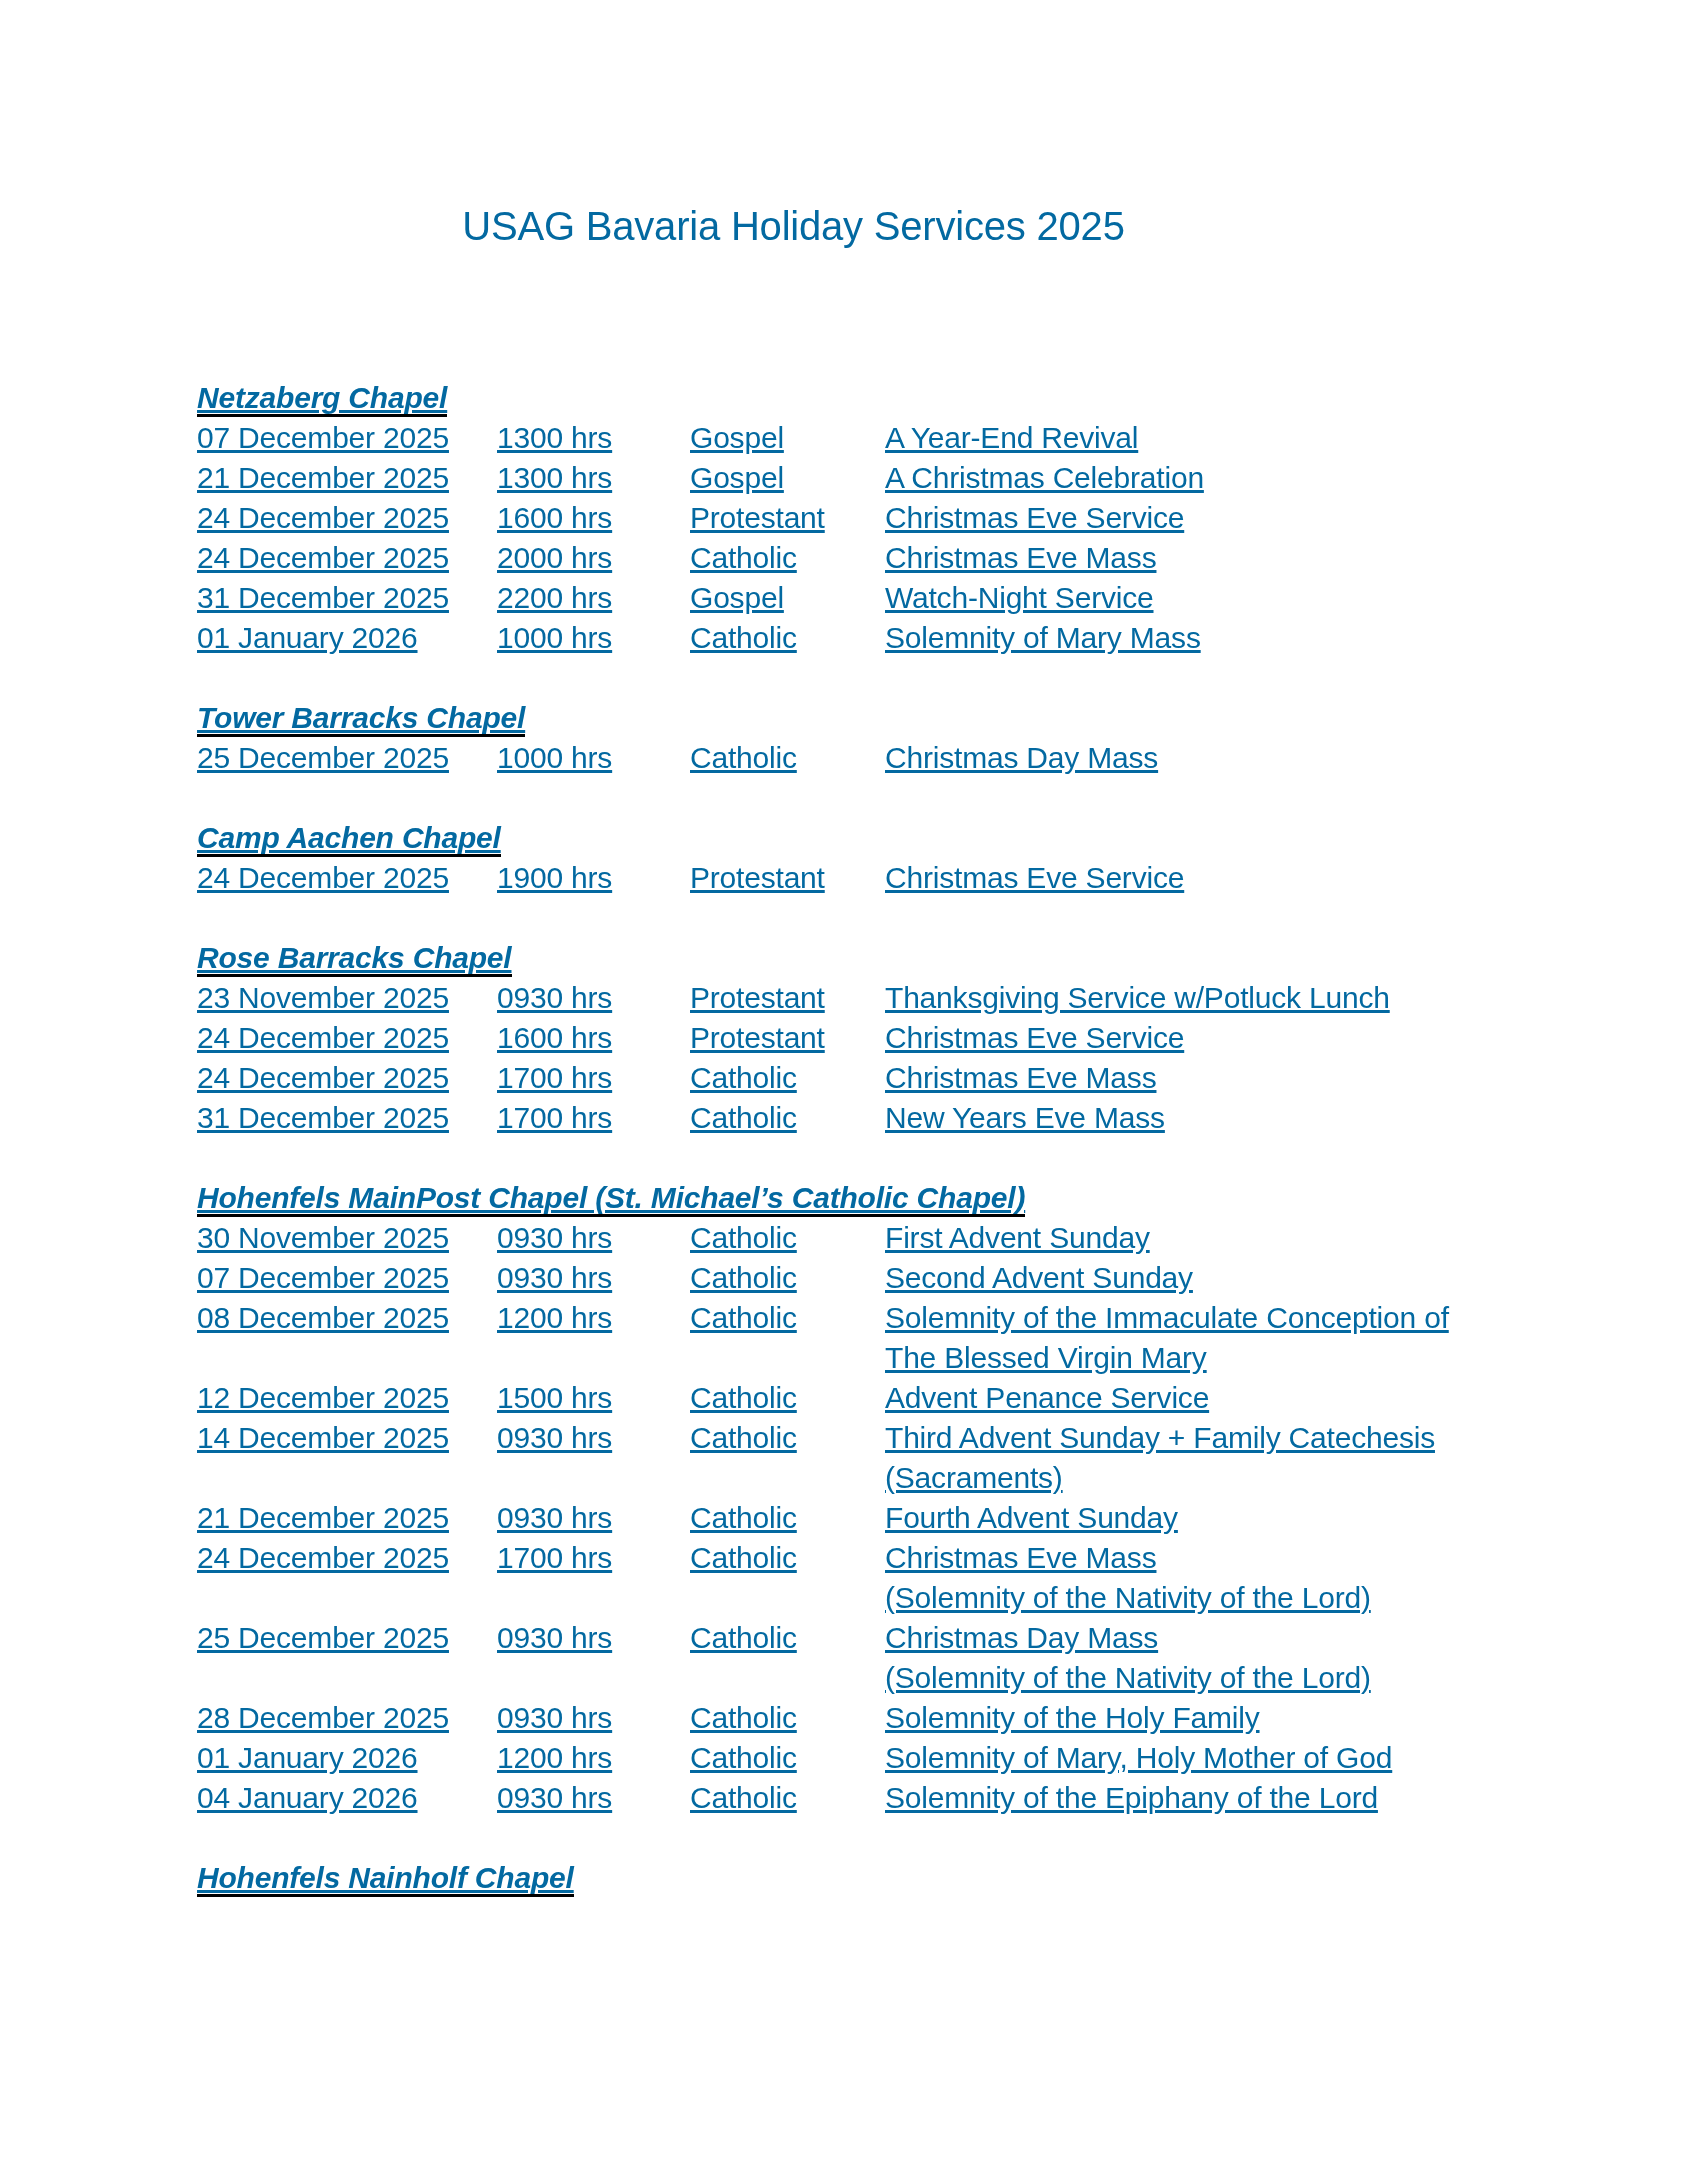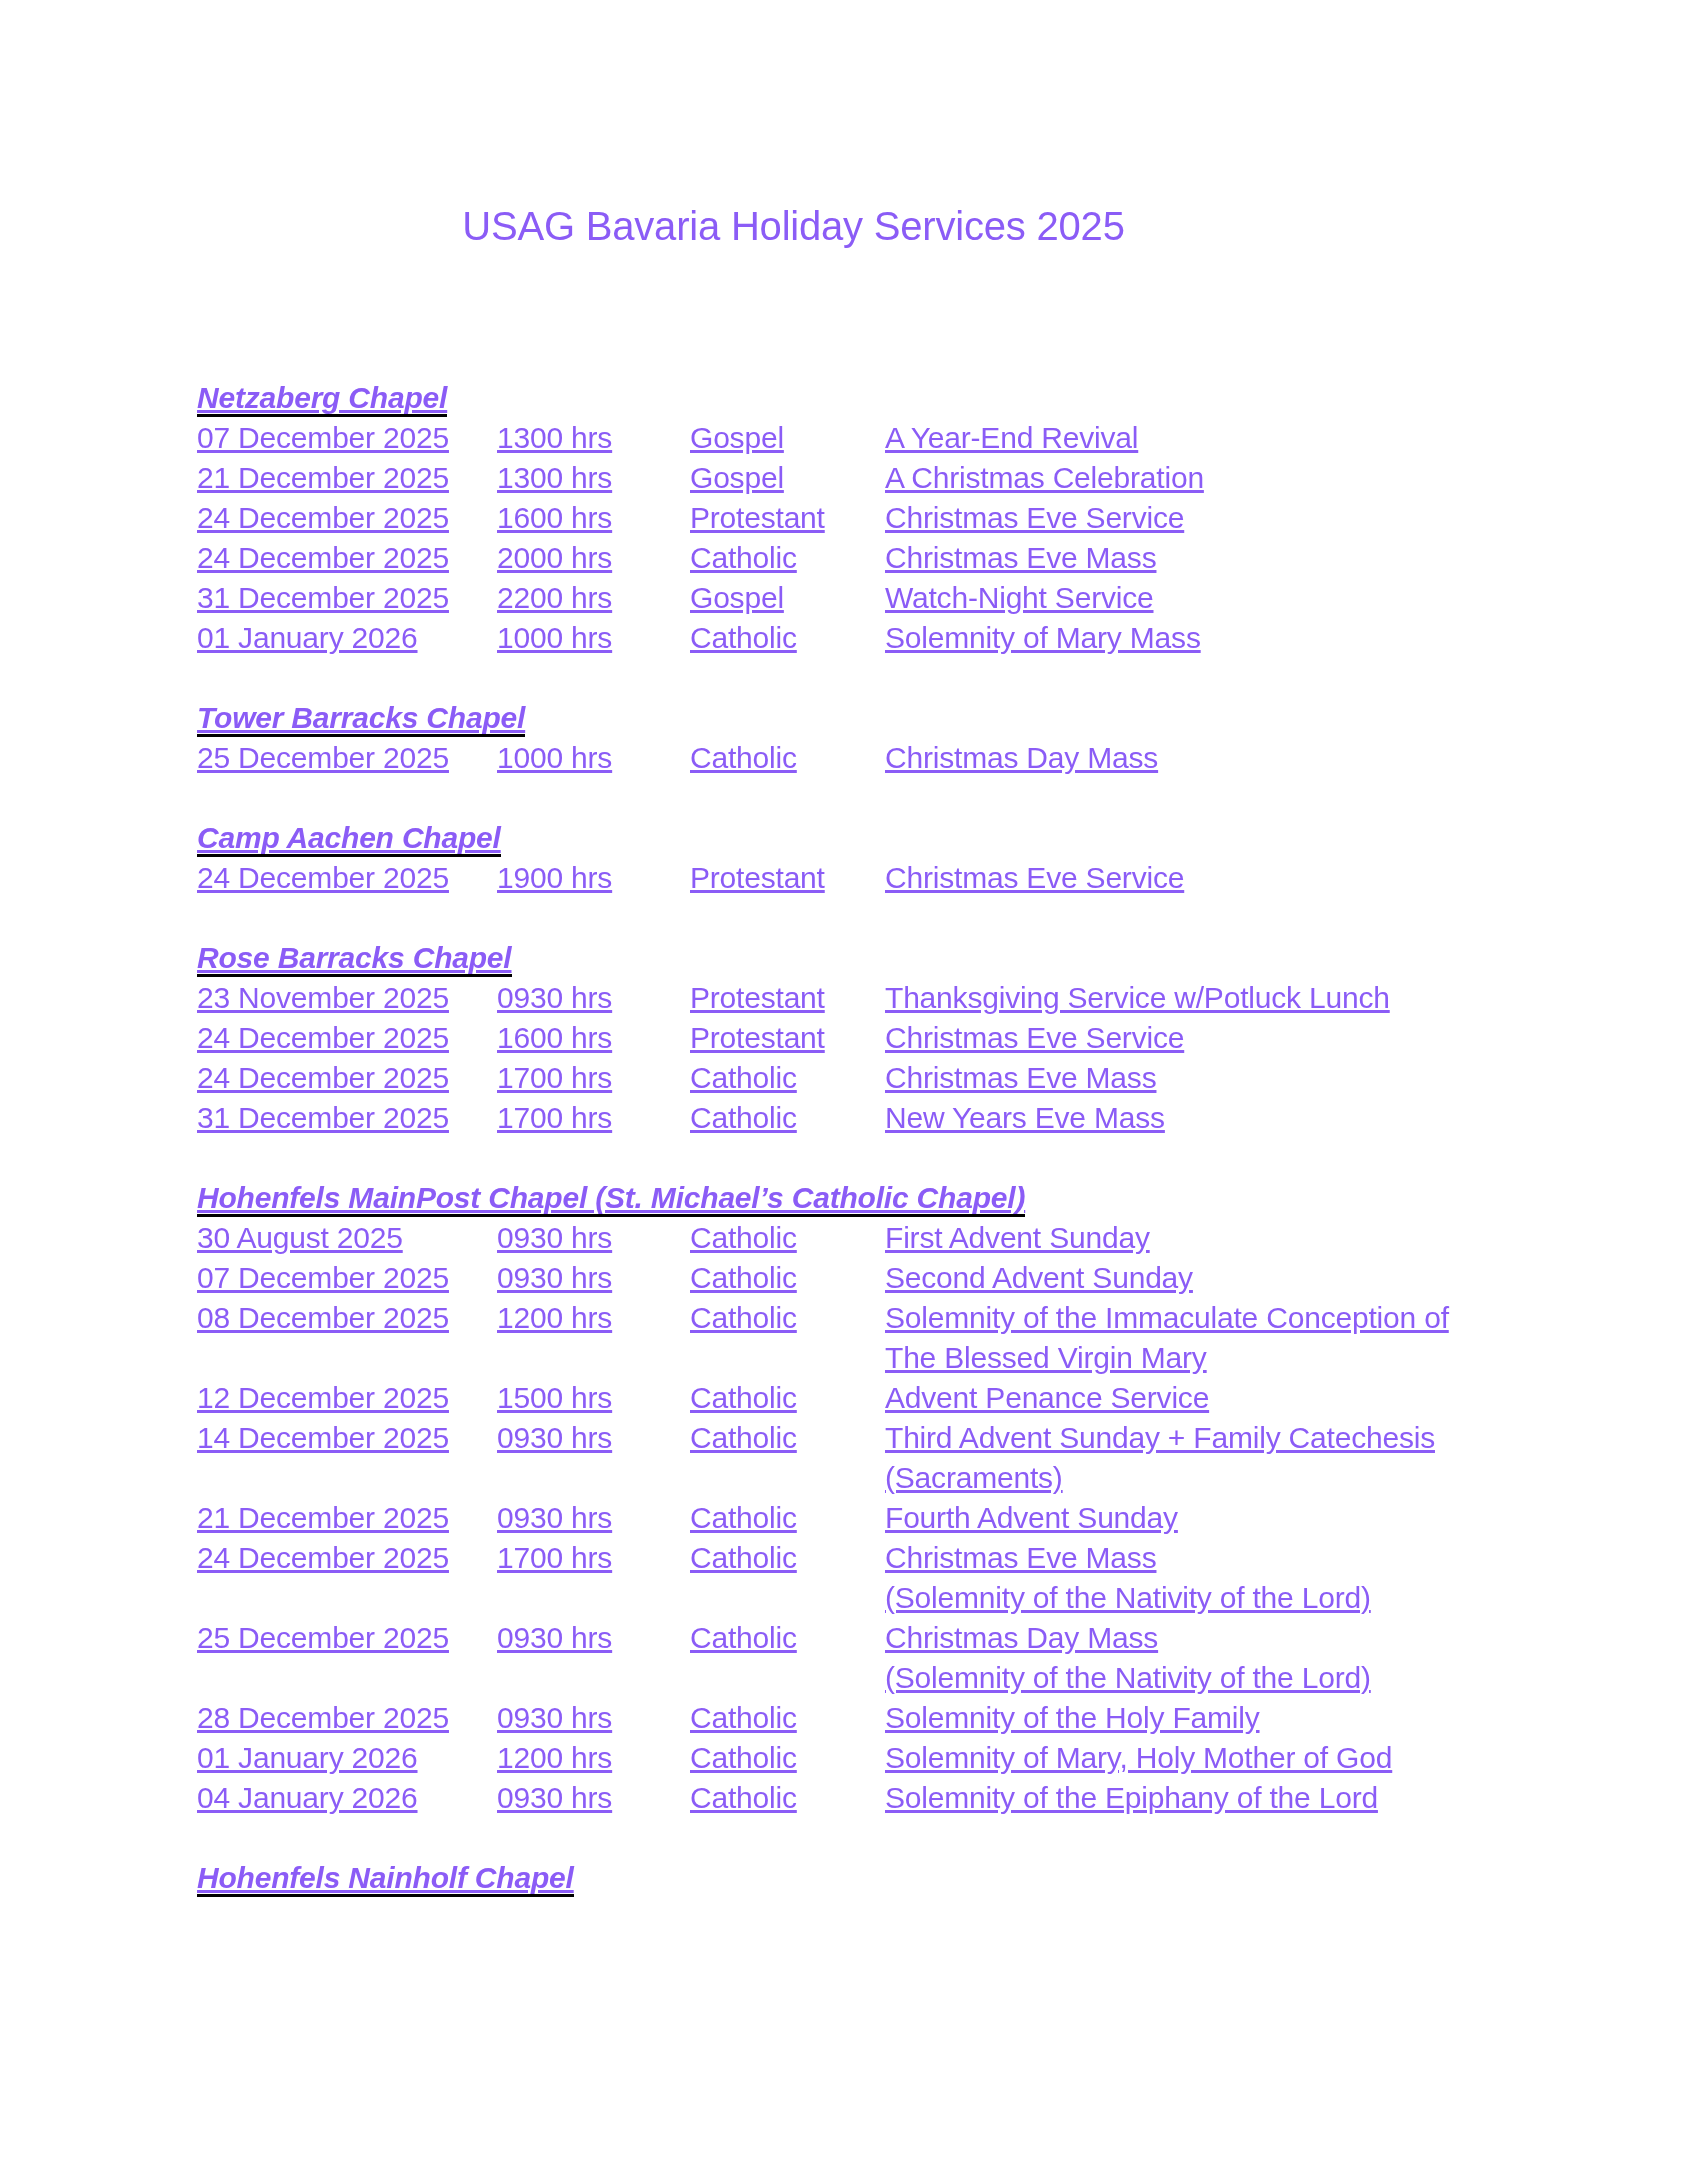--- a/index.html
+++ b/index.html
@@ -4,21 +4,21 @@
 <style>
   html, body {
     margin: 0;
     padding: 0;
     background: #ffffff;
   }
   .page {
     width: 1587px;
     height: 2178px;
     background: #ffffff;
-    color: #8b5cf6;
+    color: #0369a1;
     font-family: "Liberation Sans", sans-serif;
     overflow: hidden;
     position: relative;
     box-sizing: border-box;
   }
   .title {
     margin: 204px 0 0 0;
     text-align: center;
     font-size: 40px;
     line-height: 44px;
@@ -158,21 +158,21 @@
           <div class="cell">1700 hrs</div>
           <div class="cell">Catholic</div>
           <div class="cell desc">
             <div>New Years Eve Mass</div>
           </div>
         </div>
       </section>
       <section class="section">
         <div class="heading-line"><span class="heading">Hohenfels MainPost Chapel (St. Michael’s Catholic Chapel)</span></div>
         <div class="row">
-          <div class="cell">30 August 2025</div>
+          <div class="cell">30 November 2025</div>
           <div class="cell">0930 hrs</div>
           <div class="cell">Catholic</div>
           <div class="cell desc">
             <div>First Advent Sunday</div>
           </div>
         </div>
         <div class="row">
           <div class="cell">07 December 2025</div>
           <div class="cell">0930 hrs</div>
           <div class="cell">Catholic</div>

